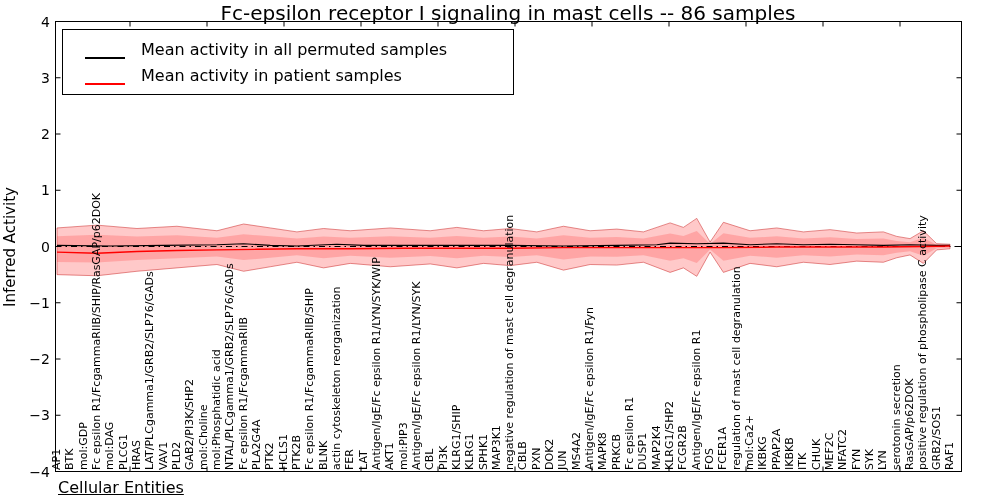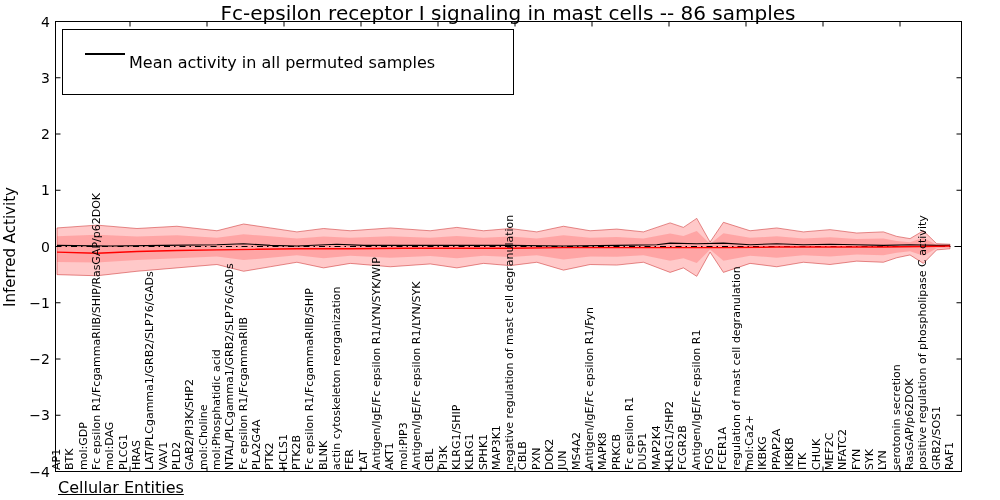--- a/index.html
+++ b/index.html
@@ -13,21 +13,21 @@
   .yaxis-title{position:absolute;left:-60px;top:238px;width:140px;height:18px;
          text-align:center;font-size:15px;transform:rotate(-90deg);}
   .ytick{position:absolute;width:40px;height:16px;line-height:16px;
          text-align:right;font-size:14px;}
   .xlabel{position:absolute;transform:rotate(-90deg);transform-origin:0 0;
           white-space:nowrap;font-size:11px;line-height:11px;}
   .legend{position:absolute;left:62px;top:29px;width:452px;height:66px;
           background:#fff;border:1px solid #000;box-sizing:border-box;
           display:flex;flex-direction:column;justify-content:space-around;
           padding:6px 0;}
-  .legend-entry{display:flex;align-items:flex-start;gap:4px;padding-left:22px;}
+  .legend-entry{display:flex;align-items:flex-end;gap:16px;padding-left:22px;}
   .legend-line{width:40px;height:0;border-top:2px solid #000;}
   .legend-label{font-size:16px;}
 </style>
 </head>
 <body>
 
 <div id="figure">
   <svg id="plot-svg" width="1000" height="500">
       <path d="M57,227.9375 L96.98507462686567,225.125 L136.97014925373134,228.5 L176.95522388059703,226.25 L216.9402985074627,230.75 L243.59701492537314,224 L270.25373134328356,227.9375 L296.91044776119406,231.875 L323.5671641791045,228.5 L350.22388059701495,230.75 L390.2089552238806,227.9375 L430.1940298507463,230.75 L456.85074626865674,227.375 L483.5074626865672,230.75 L510.1641791044776,228.5 L536.8208955223881,231.875 L563.4776119402985,226.25 L590.134328358209,230.75 L616.7910447761194,229.0625 L643.4477611940299,231.875 L670.1044776119403,222.875 L683.4328358208955,227.375 L696.7611940298508,218.375 L710.089552238806,242 L723.4179104477612,222.3125 L750.0746268656717,230.75 L776.7313432835821,227.9375 L803.3880597014926,231.875 L830.044776119403,229.625 L856.7014925373135,233 L883.3582089552239,231.875 L896.6865671641791,236.375 L910.0149253731344,238.625 L923.3432835820896,230.75 L936.6716417910449,243.6875 L950,244.25 L950,248.75 L936.6716417910449,249.875 L923.3432835820896,263.375 L910.0149253731344,254.9375 L896.6865671641791,257.75 L883.3582089552239,262.25 L856.7014925373135,261.125 L830.044776119403,264.5 L803.3880597014926,262.25 L776.7313432835821,266.75 L750.0746268656717,263.375 L723.4179104477612,272.375 L710.089552238806,252.125 L696.7611940298508,276.3125 L683.4328358208955,267.875 L670.1044776119403,272.375 L643.4477611940299,262.25 L616.7910447761194,265.0625 L590.134328358209,264.5 L563.4776119402985,270.125 L536.8208955223881,262.25 L510.1641791044776,265.625 L483.5074626865672,263.375 L456.85074626865674,267.875 L430.1940298507463,263.9375 L390.2089552238806,266.75 L350.22388059701495,263.375 L323.5671641791045,267.875 L296.91044776119406,262.25 L270.25373134328356,266.75 L243.59701492537314,271.25 L216.9402985074627,264.5 L176.95522388059703,267.875 L136.97014925373134,271.25 L96.98507462686567,275.75 L57,274.625 Z" fill="#ff3c3c" fill-opacity="0.28" stroke="#cd3232" stroke-opacity="0.55" stroke-width="1"></path>
       <path d="M57,236.290625 L96.98507462686567,234.74375 L136.97014925373134,236.6 L176.95522388059703,235.3625 L216.9402985074627,237.8375 L243.59701492537314,234.125 L270.25373134328356,236.290625 L296.91044776119406,238.45625 L323.5671641791045,236.6 L350.22388059701495,237.8375 L390.2089552238806,236.290625 L430.1940298507463,237.8375 L456.85074626865674,235.98125 L483.5074626865672,237.8375 L510.1641791044776,236.6 L536.8208955223881,238.45625 L563.4776119402985,235.3625 L590.134328358209,237.8375 L616.7910447761194,236.909375 L643.4477611940299,238.45625 L670.1044776119403,233.50625 L683.4328358208955,235.98125 L696.7611940298508,231.03125 L710.089552238806,244.025 L723.4179104477612,233.196875 L750.0746268656717,237.8375 L776.7313432835821,236.290625 L803.3880597014926,238.45625 L830.044776119403,237.21875 L856.7014925373135,239.075 L883.3582089552239,238.45625 L896.6865671641791,240.93125 L910.0149253731344,242.16875 L923.3432835820896,237.8375 L936.6716417910449,244.953125 L950,245.2625 L950,247.7375 L936.6716417910449,248.35625 L923.3432835820896,255.78125 L910.0149253731344,251.140625 L896.6865671641791,252.6875 L883.3582089552239,255.1625 L856.7014925373135,254.54375 L830.044776119403,256.4 L803.3880597014926,255.1625 L776.7313432835821,257.6375 L750.0746268656717,255.78125 L723.4179104477612,260.73125 L710.089552238806,249.59375 L696.7611940298508,262.896875 L683.4328358208955,258.25625 L670.1044776119403,260.73125 L643.4477611940299,255.1625 L616.7910447761194,256.709375 L590.134328358209,256.4 L563.4776119402985,259.49375 L536.8208955223881,255.1625 L510.1641791044776,257.01875 L483.5074626865672,255.78125 L456.85074626865674,258.25625 L430.1940298507463,256.090625 L390.2089552238806,257.6375 L350.22388059701495,255.78125 L323.5671641791045,258.25625 L296.91044776119406,255.1625 L270.25373134328356,257.6375 L243.59701492537314,260.1125 L216.9402985074627,256.4 L176.95522388059703,258.25625 L136.97014925373134,260.1125 L96.98507462686567,262.5875 L57,261.96875 Z" fill="#ff3c3c" fill-opacity="0.25" stroke="none"></path>
@@ -161,14 +161,18 @@
       <div class="xlabel" style="left: 917.343px; top: 470px;">positive regulation of phospholipase C activity</div>
       <div class="xlabel" style="left: 930.672px; top: 470px;">GRB2/SOS1</div>
       <div class="xlabel" style="left: 944px; top: 470px;">RAF1</div>
     </div>
 
   <div class="legend">
     <div class="legend-entry">
       <div class="legend-line" style="border-top-color:#000000;"></div>
       <div class="legend-label">Mean activity in all permuted samples</div>
     </div>
+    <div class="legend-entry">
+      <div class="legend-line" style="border-top-color:#ff0000;"></div>
+      <div class="legend-label">Mean activity in patient samples</div>
+    </div>
   </div>
 </div>
 
 </body></html>

